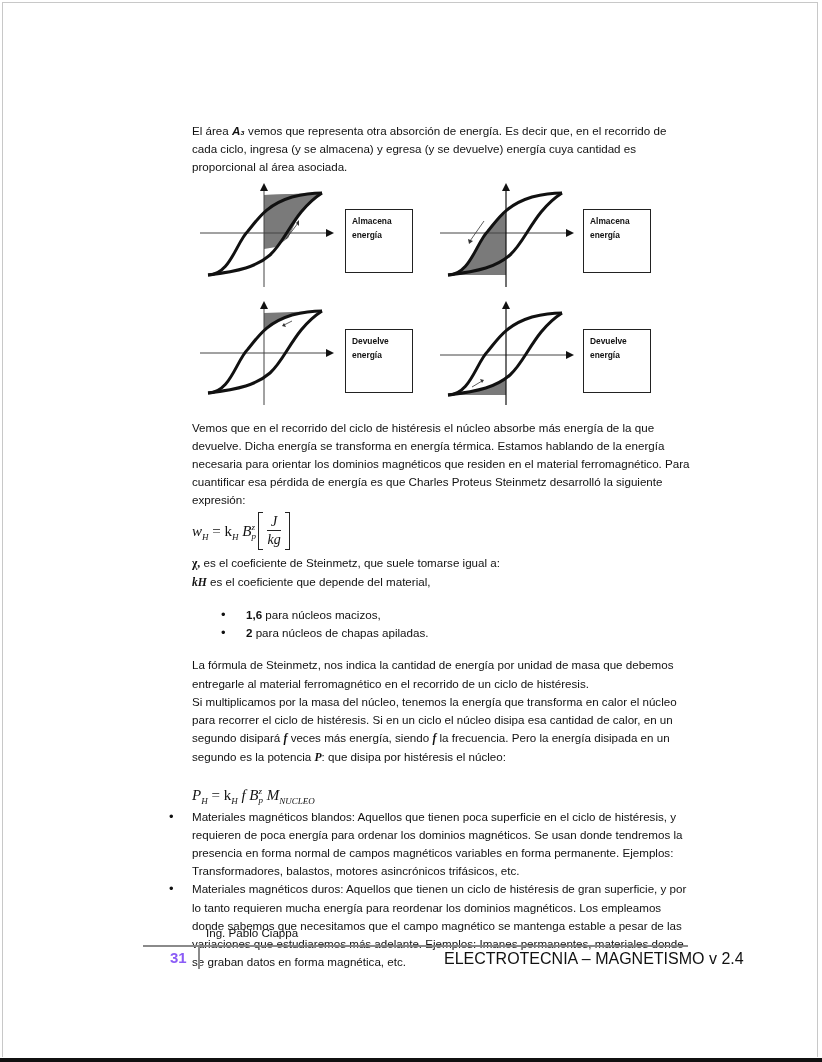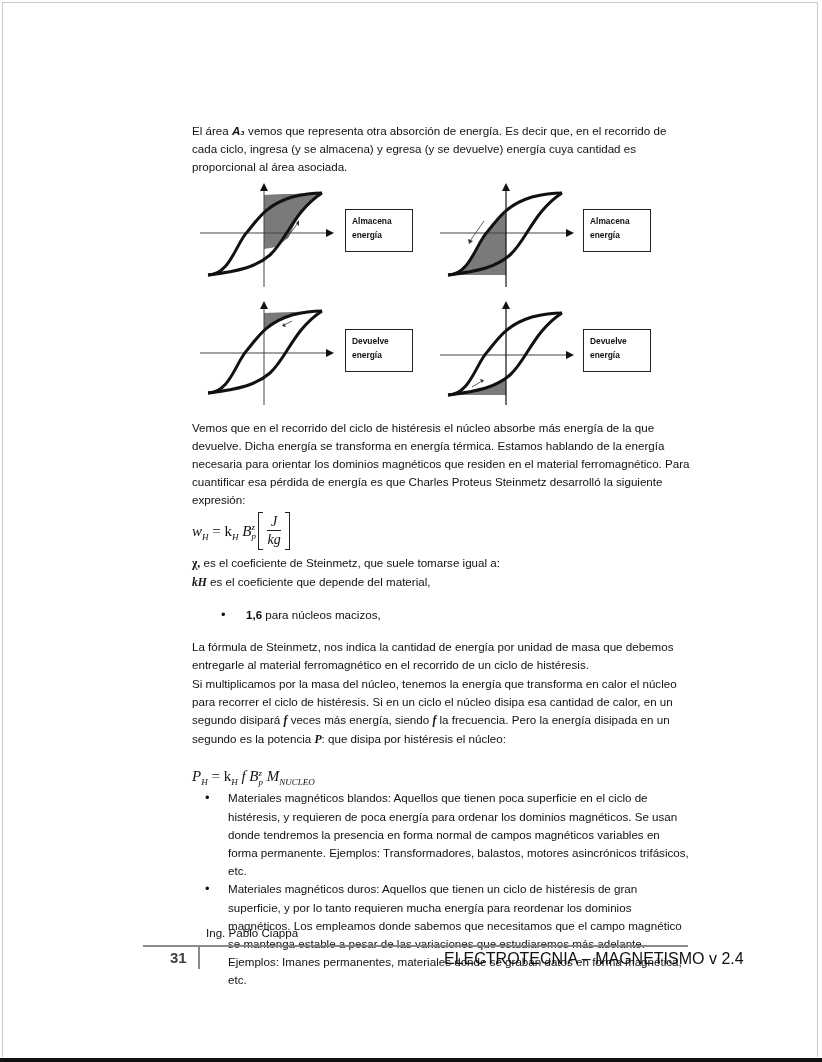--- a/index.html
+++ b/index.html
@@ -4,40 +4,40 @@
 <style>
   html, body { margin: 0; padding: 0; background: #ffffff; }
   body { width: 822px; height: 1062px; position: relative; overflow: hidden; font-family: "Liberation Sans", sans-serif; color: #111; }
   .page-frame { position: absolute; left: 2px; top: 2px; width: 816px; height: 1055px; border: 1px solid #c8c8c8; border-bottom: none; box-sizing: border-box; }
   .bottom-bar { position: absolute; left: 0; top: 1058px; width: 822px; height: 4px; background: #111; }
   .content { position: absolute; left: 192px; top: 122px; width: 500px; font-size: 11.6px; line-height: 18.2px; }
   p { margin: 0; }
   .figs { position: relative; height: 232px; margin: 4px 0 6px 0; }
   .fig { position: absolute; }
   .fig svg { display: block; }
-  .label-box { position: absolute; width: 68px; height: 43px; border: 1px solid #222; background: #fff; font-size: 8.4px; font-weight: bold; line-height: 14px; padding: 4px 6px; box-sizing: border-box; }
+  .label-box { position: absolute; width: 68px; height: 64px; border: 1px solid #222; background: #fff; font-size: 8.4px; font-weight: bold; line-height: 14px; padding: 4px 6px; box-sizing: border-box; }
   .formula { font-family: "Liberation Serif", serif; font-style: italic; font-size: 15px; height: 40px; position: relative; margin: 2px 0 2px 0; }
   .formula .sub { font-size: 9px; }
   .bracket { display: inline-flex; align-items: center; position: absolute; left: 66px; top: 0; height: 38px; }
   .bracket .l, .bracket .r { width: 4px; height: 36px; border: 1.2px solid #222; }
   .bracket .l { border-right: none; }
   .bracket .r { border-left: none; }
   .frac { display: inline-flex; flex-direction: column; align-items: center; padding: 0 4px; font-size: 14px; line-height: 17px; }
   .frac .num { border-bottom: 1px solid #222; padding: 0 4px; }
   .bl { list-style: none; margin: 14px; padding: 0; }
   .bl li { position: relative; padding-left: 40px; }
   .bl li::before { content: "•"; position: absolute; left: 15px; top: 0; font-size: 13px; }
   .bl2 { list-style: none; margin: 0; padding: 0; }
-  .bl2 li { position: relative; margin-left: 36px; }
+  .bl2 li { position: relative; }
   .bl2 li::before { content: "•"; position: absolute; left: -23px; top: 0; font-size: 13px; }
   .formula2 { font-family: "Liberation Serif", serif; font-style: italic; font-size: 15px; height: 22px; margin: 18px 0 0 0; }
   .formula2 .sub { font-size: 9px; }
   .footer-line { position: absolute; left: 143px; top: 945px; width: 545px; height: 2px; background: #8a8a8a; }
   .footer-sep { position: absolute; left: 198px; top: 947px; width: 2px; height: 22px; background: #8a8a8a; }
-  .footer-num { position: absolute; left: 170px; top: 949px; font-size: 15px; font-weight: bold; color: #404040; }
+  .footer-num { position: absolute; left: 170px; top: 949px; font-size: 15px; font-weight: bold; color: #8b5cf6; }
   .footer-author { position: absolute; left: 206px; top: 926px; font-size: 11.6px; text-align: center; }
   .footer-title { position: absolute; left: 444px; top: 950px; font-size: 16px; }
 </style>
 </head>
 <body>
 
 <div class="page-frame"></div>
 
 <div class="content">
   <p><span>El área </span><b><i>A₃</i></b><span> vemos que representa otra absorción de energía. Es decir que, en el recorrido de cada ciclo, ingresa (y se almacena) y egresa (y se devuelve) energía cuya cantidad es proporcional al área asociada.</span></p>
@@ -135,20 +135,21 @@
         <span>kg</span>
       </span>
       <span class="r"></span>
     </span>
   </div>
 
   <p><b style="font-family:'Liberation Serif', serif;">χ,</b><span> es el coeficiente de Steinmetz, que suele tomarse igual a:</span></p>
   <p><b><i style="font-family:'Liberation Serif', serif;">kH</i></b><span> es el coeficiente que depende del material,</span></p>
   <ul class="bl">
     <li><b>1,6</b><span> para núcleos macizos,</span></li>
+    <li><b>2</b><span> para núcleos de chapas apiladas.</span></li>
   </ul>
 
   <p>La fórmula de Steinmetz, nos indica la cantidad de energía por unidad de masa que debemos entregarle al material ferromagnético en el recorrido de un ciclo de histéresis.</p>
   <p><span>Si multiplicamos por la masa del núcleo, tenemos la energía que transforma en calor el núcleo para recorrer el ciclo de histéresis. Si en un ciclo el núcleo disipa esa cantidad de calor, en un segundo disipará </span><b><i style="font-family:'Liberation Serif', serif;">f</i></b><span> veces más energía, siendo </span><b><i style="font-family:'Liberation Serif', serif;">f</i></b><span> la frecuencia. Pero la energía disipada en un segundo es la potencia </span><b><i style="font-family:'Liberation Serif', serif;">P</i></b><span>: que disipa por histéresis el núcleo:</span></p>
 
   <div class="formula2">
     <span>P</span><sub class="sub">H</sub><span style="font-style:normal"> = k</span><sub class="sub">H</sub><span> f</span><span> B</span><span style="display:inline-flex; flex-direction:column; vertical-align:middle; line-height:9px;">
         <sup class="sub">z</sup>
         <sub class="sub">p</sub>
       </span><span> M</span><sub class="sub">NUCLEO</sub>

